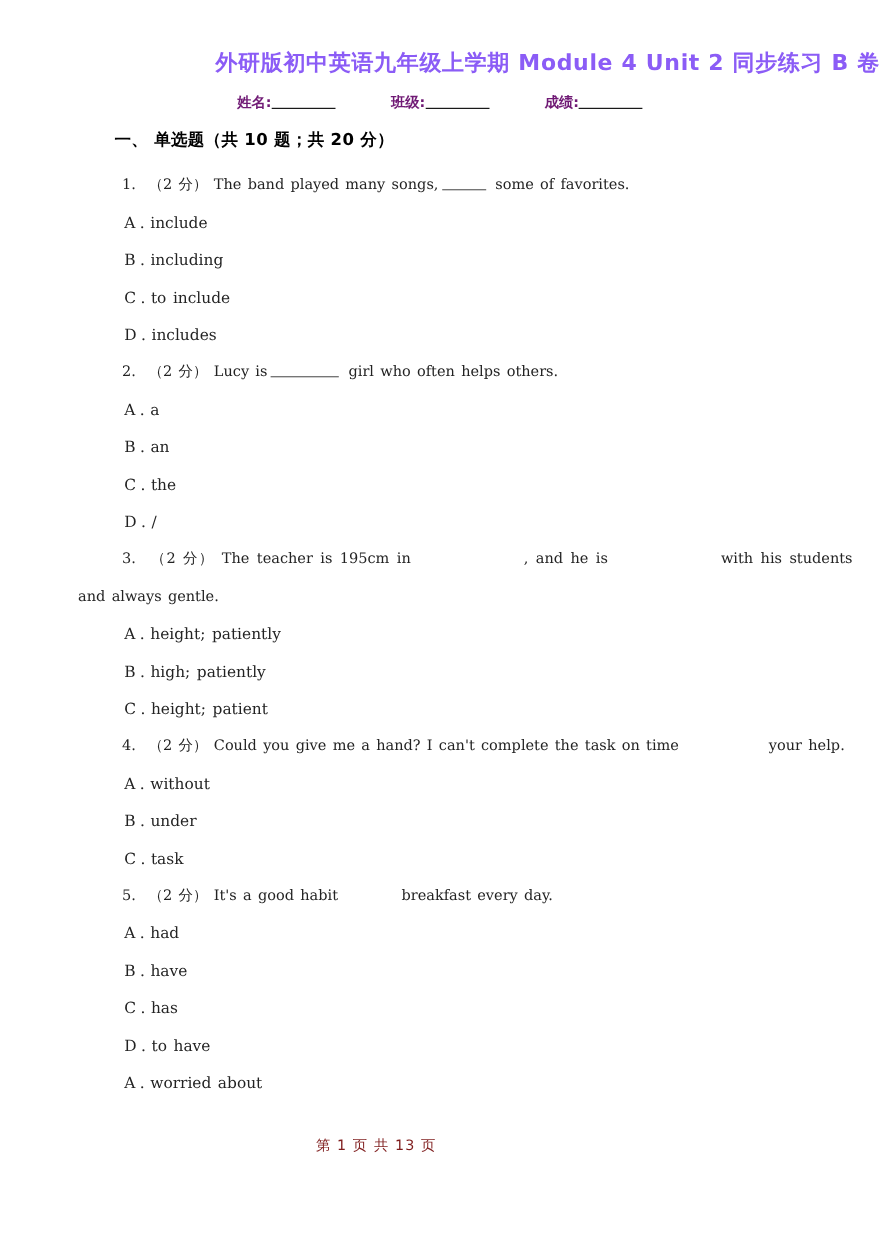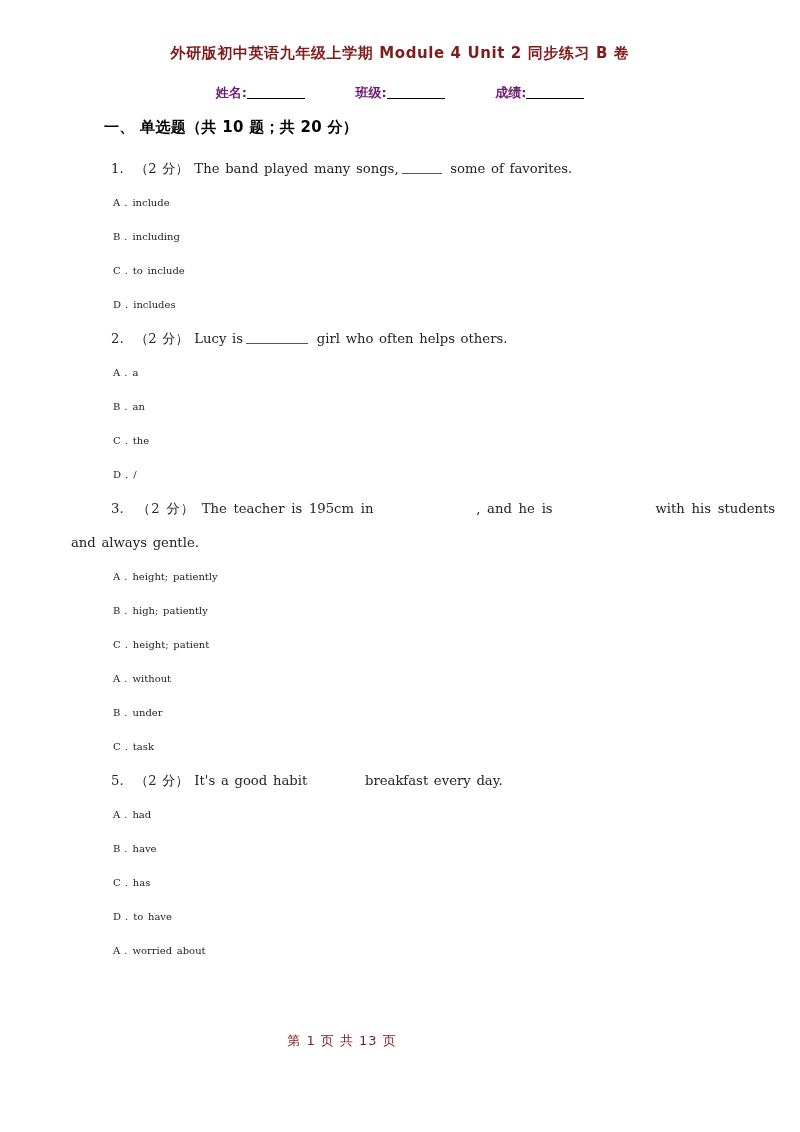--- a/index.html
+++ b/index.html
@@ -22,26 +22,26 @@
     height: 1132px;
     box-sizing: border-box;
   }
 
   
   .doc-title {
     position: absolute;
     top: 44px;
     left: 0;
     width: 800px;
-    text-align: center;
+    text-align: right;
     font-family: "DejaVu Sans", "Liberation Sans", sans-serif;
     font-weight: bold;
-    font-size: 15px;
+    font-size: 20px;
     letter-spacing: 0.6px;
-    color: #7f1d1d;
+    color: #8b5cf6;
     white-space: nowrap;
   }
 
   
   .id-line {
     position: absolute;
     top: 84px;
     left: 0;
     width: 800px;
     text-align: center;
@@ -141,21 +141,21 @@
   .gap {
     display: inline-block;
   }
   .gap.g-sm  { width: 52px; }
   .gap.g-md  { width: 76px; }
   .gap.g-lg  { width: 96px; }
 
   
   .opt {
     font-family: "DejaVu Serif", "Liberation Serif", serif;
-    font-size: 10px;
+    font-size: 14px;
     line-height: 34px;
     color: #232323;
     padding-left: 42px;
     word-spacing: 1.5px;
     white-space: nowrap;
   }
   .opt-letter {
     display: inline-block;
   }
   .opt-sep {
@@ -216,20 +216,21 @@
         <div class="opt"><span class="opt-letter">C</span><span class="opt-sep">.</span><span class="opt-text">the</span></div>
         <div class="opt"><span class="opt-letter">D</span><span class="opt-sep">.</span><span class="opt-text">/</span></div>
       </div>
       <div class="q-block">
         <p class="q-stem single-line"><span class="q-num">3.</span>&nbsp;&nbsp;<span class="q-score">（2 分）</span> <span class="q-text">The teacher is 195cm in</span><span class="gap g-lg"></span> <span class="q-text">, and he is</span><span class="gap g-lg"></span> <span class="q-text">with his students and always gentle.</span></p>
         <div class="opt"><span class="opt-letter">A</span><span class="opt-sep">.</span><span class="opt-text">height; patiently</span></div>
         <div class="opt"><span class="opt-letter">B</span><span class="opt-sep">.</span><span class="opt-text">high; patiently</span></div>
         <div class="opt"><span class="opt-letter">C</span><span class="opt-sep">.</span><span class="opt-text">height; patient</span></div>
       </div>
       <div class="q-block">
+        <p class="q-stem single-line"><span class="q-num">4.</span>&nbsp;&nbsp;<span class="q-score">（2 分）</span> <span class="q-text">Could you give me a hand? I can't complete the task on time</span><span class="gap g-md"></span> <span class="q-text">your help.</span></p>
         <div class="opt"><span class="opt-letter">A</span><span class="opt-sep">.</span><span class="opt-text">without</span></div>
         <div class="opt"><span class="opt-letter">B</span><span class="opt-sep">.</span><span class="opt-text">under</span></div>
         <div class="opt"><span class="opt-letter">C</span><span class="opt-sep">.</span><span class="opt-text">task</span></div>
       </div>
       <div class="q-block">
         <p class="q-stem single-line"><span class="q-num">5.</span>&nbsp;&nbsp;<span class="q-score">（2 分）</span> <span class="q-text">It's a good habit</span><span class="gap g-sm"></span> <span class="q-text">breakfast every day.</span></p>
         <div class="opt"><span class="opt-letter">A</span><span class="opt-sep">.</span><span class="opt-text">had</span></div>
         <div class="opt"><span class="opt-letter">B</span><span class="opt-sep">.</span><span class="opt-text">have</span></div>
         <div class="opt"><span class="opt-letter">C</span><span class="opt-sep">.</span><span class="opt-text">has</span></div>
         <div class="opt"><span class="opt-letter">D</span><span class="opt-sep">.</span><span class="opt-text">to have</span></div>

